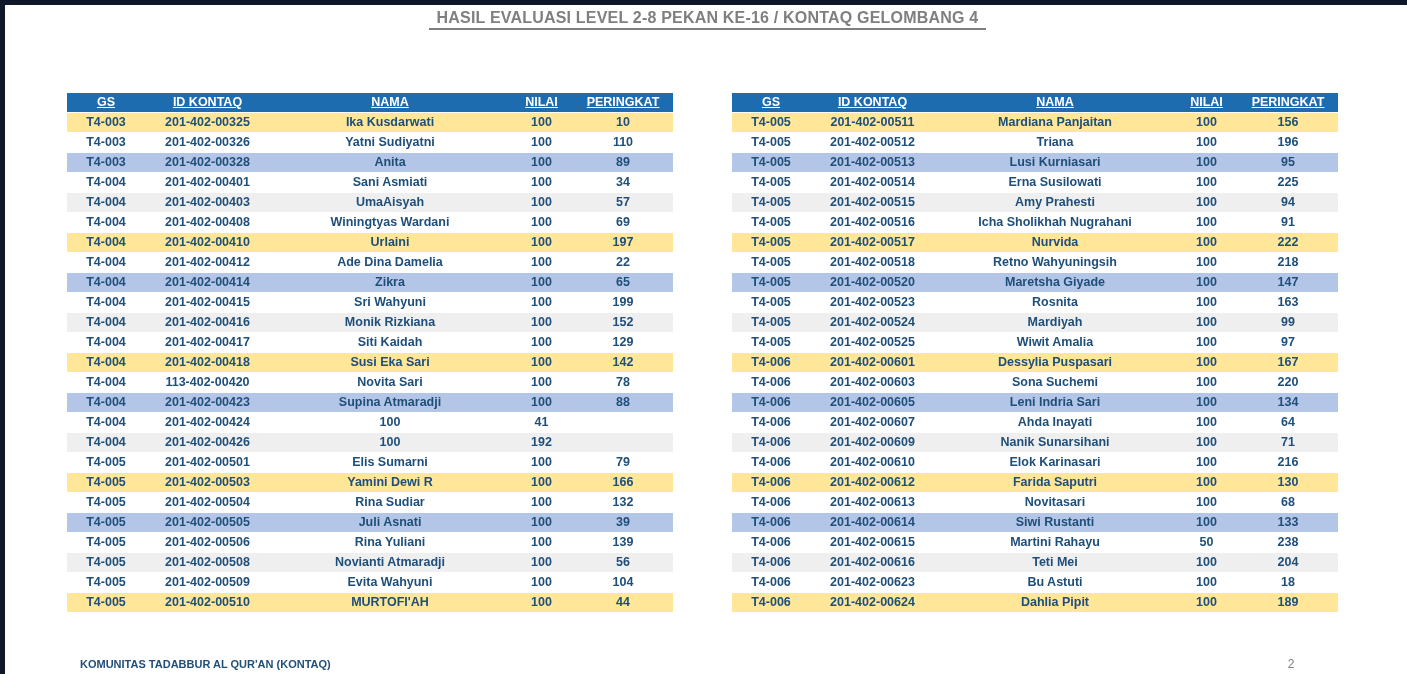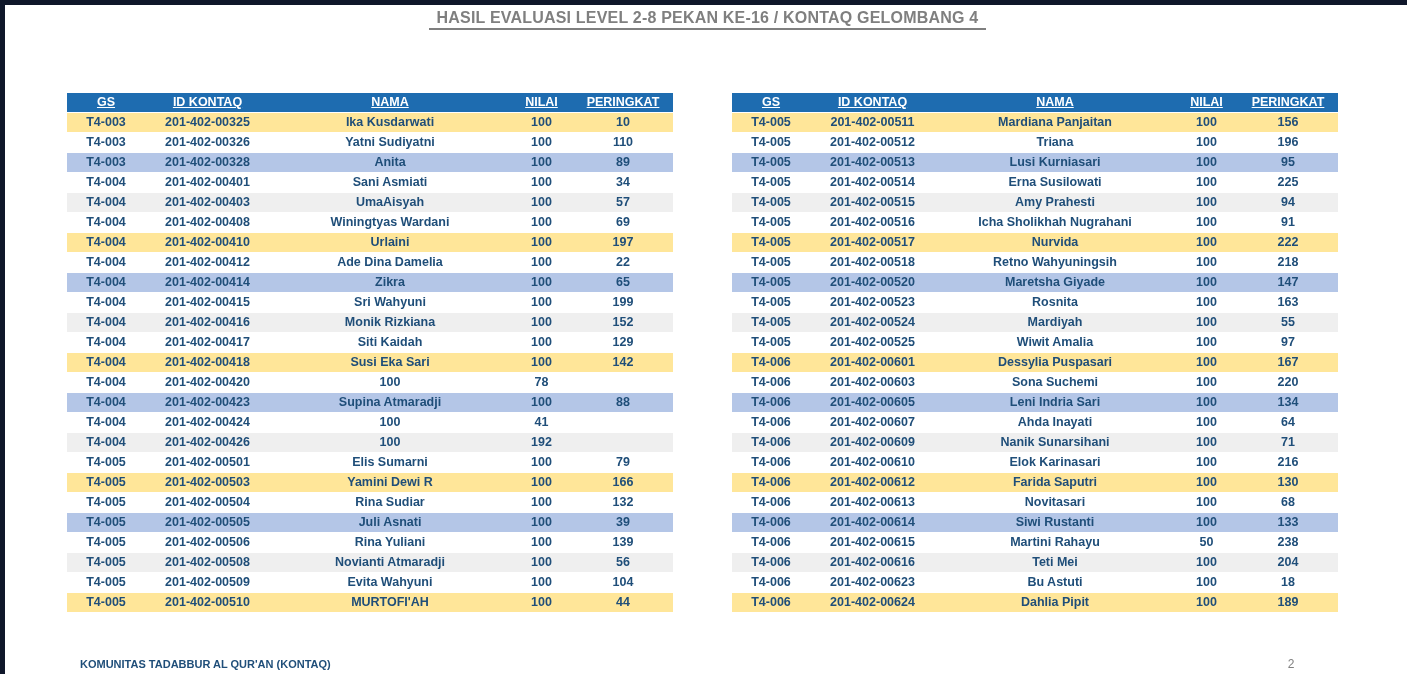--- a/index.html
+++ b/index.html
@@ -195,21 +195,22 @@
         </div>
         <div class="trow row-yellow">
           <div class="cell">T4-004</div>
           <div class="cell">201-402-00418</div>
           <div class="cell">Susi Eka Sari</div>
           <div class="cell">100</div>
           <div class="cell">142</div>
         </div>
         <div class="trow row-none">
           <div class="cell">T4-004</div>
-          <div class="cell">201-402-00420</div>
+          <div class="cell">113-402-00420</div>
+          <div class="cell">Novita Sari</div>
           <div class="cell">100</div>
           <div class="cell">78</div>
         </div>
         <div class="trow row-blue">
           <div class="cell">T4-004</div>
           <div class="cell">201-402-00423</div>
           <div class="cell">Supina Atmaradji</div>
           <div class="cell">100</div>
           <div class="cell">88</div>
         </div>
@@ -363,21 +364,21 @@
           <div class="cell">201-402-00523</div>
           <div class="cell">Rosnita</div>
           <div class="cell">100</div>
           <div class="cell">163</div>
         </div>
         <div class="trow row-gray">
           <div class="cell">T4-005</div>
           <div class="cell">201-402-00524</div>
           <div class="cell">Mardiyah</div>
           <div class="cell">100</div>
-          <div class="cell">55</div>
+          <div class="cell">99</div>
         </div>
         <div class="trow row-none">
           <div class="cell">T4-005</div>
           <div class="cell">201-402-00525</div>
           <div class="cell">Wiwit Amalia</div>
           <div class="cell">100</div>
           <div class="cell">97</div>
         </div>
         <div class="trow row-yellow">
           <div class="cell">T4-006</div>

